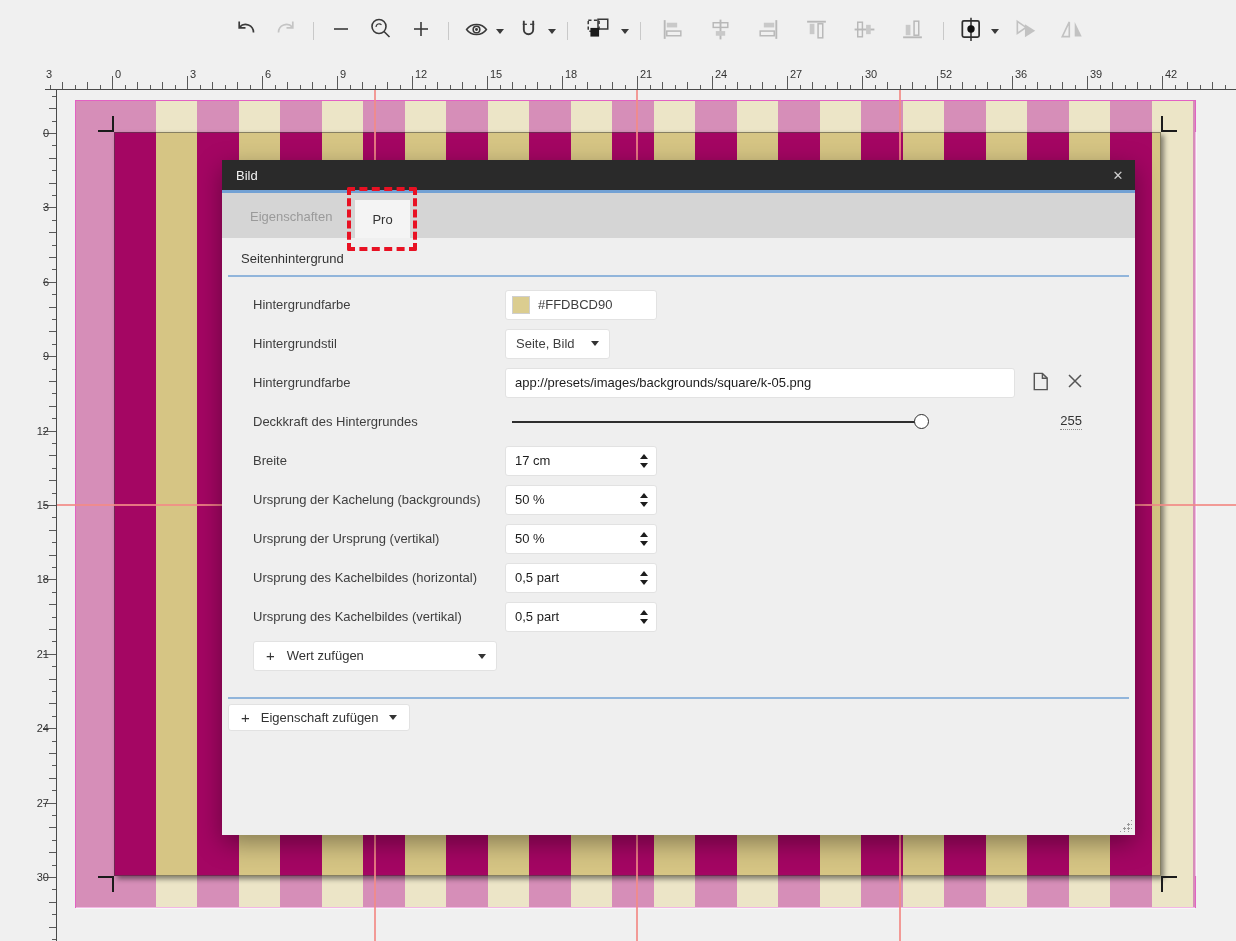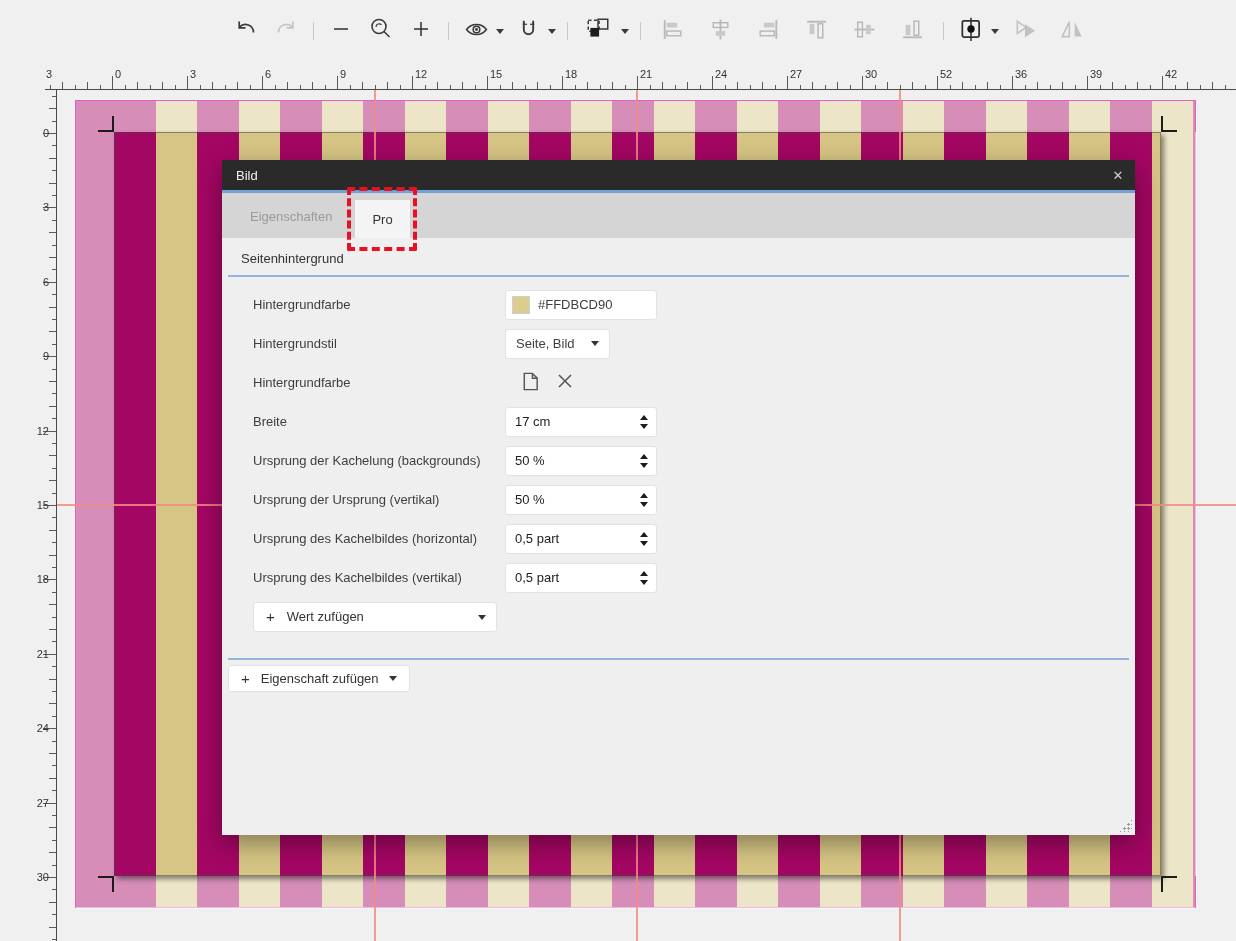--- a/index.html
+++ b/index.html
@@ -462,31 +462,42 @@
       </div>
       <div class="row">
         <span class="rlabel">Hintergrundstil</span>
         <div class="wbox selbox">
           <span>Seite, Bild</span>
           <span class="scaret"></span>
         </div>
       </div>
       <div class="row">
         <span class="rlabel">Hintergrundfarbe</span>
+        <div class="wbox filebox">
+          <span>app://presets/images/backgrounds/square/k-05.png</span>
+        </div>
         <div class="iconbtn" style="margin-left:12px">
           <span><svg width="21" height="21" viewBox="0 0 22 22">
                 <path d="M4.5 2.5h8.5l5 5v12h-13.5z" fill="none" stroke="#555" stroke-width="1.5"></path>
                 <path d="M13 2.5v5h5" fill="none" stroke="#555" stroke-width="1.5"></path>
               </svg></span>
         </div>
         <div class="iconbtn" style="margin-left:9px">
           <span><svg width="18" height="18" viewBox="0 0 18 18">
                 <path d="M3 3l12 12M15 3L3 15" stroke="#555" stroke-width="1.5"></path>
               </svg></span>
         </div>
+      </div>
+      <div class="row">
+        <span class="rlabel">Deckkraft des Hintergrundes</span>
+        <div class="slider">
+          <div class="track"></div>
+          <div class="handle"></div>
+        </div>
+        <span class="slider-value">255</span>
       </div>
       <div class="row">
         <span class="rlabel">Breite</span>
         <div class="wbox spinbox">
           <span>17 cm</span>
           <span class="spin">
               <i class="up"></i>
               <i class="dn"></i>
             </span>
         </div>

